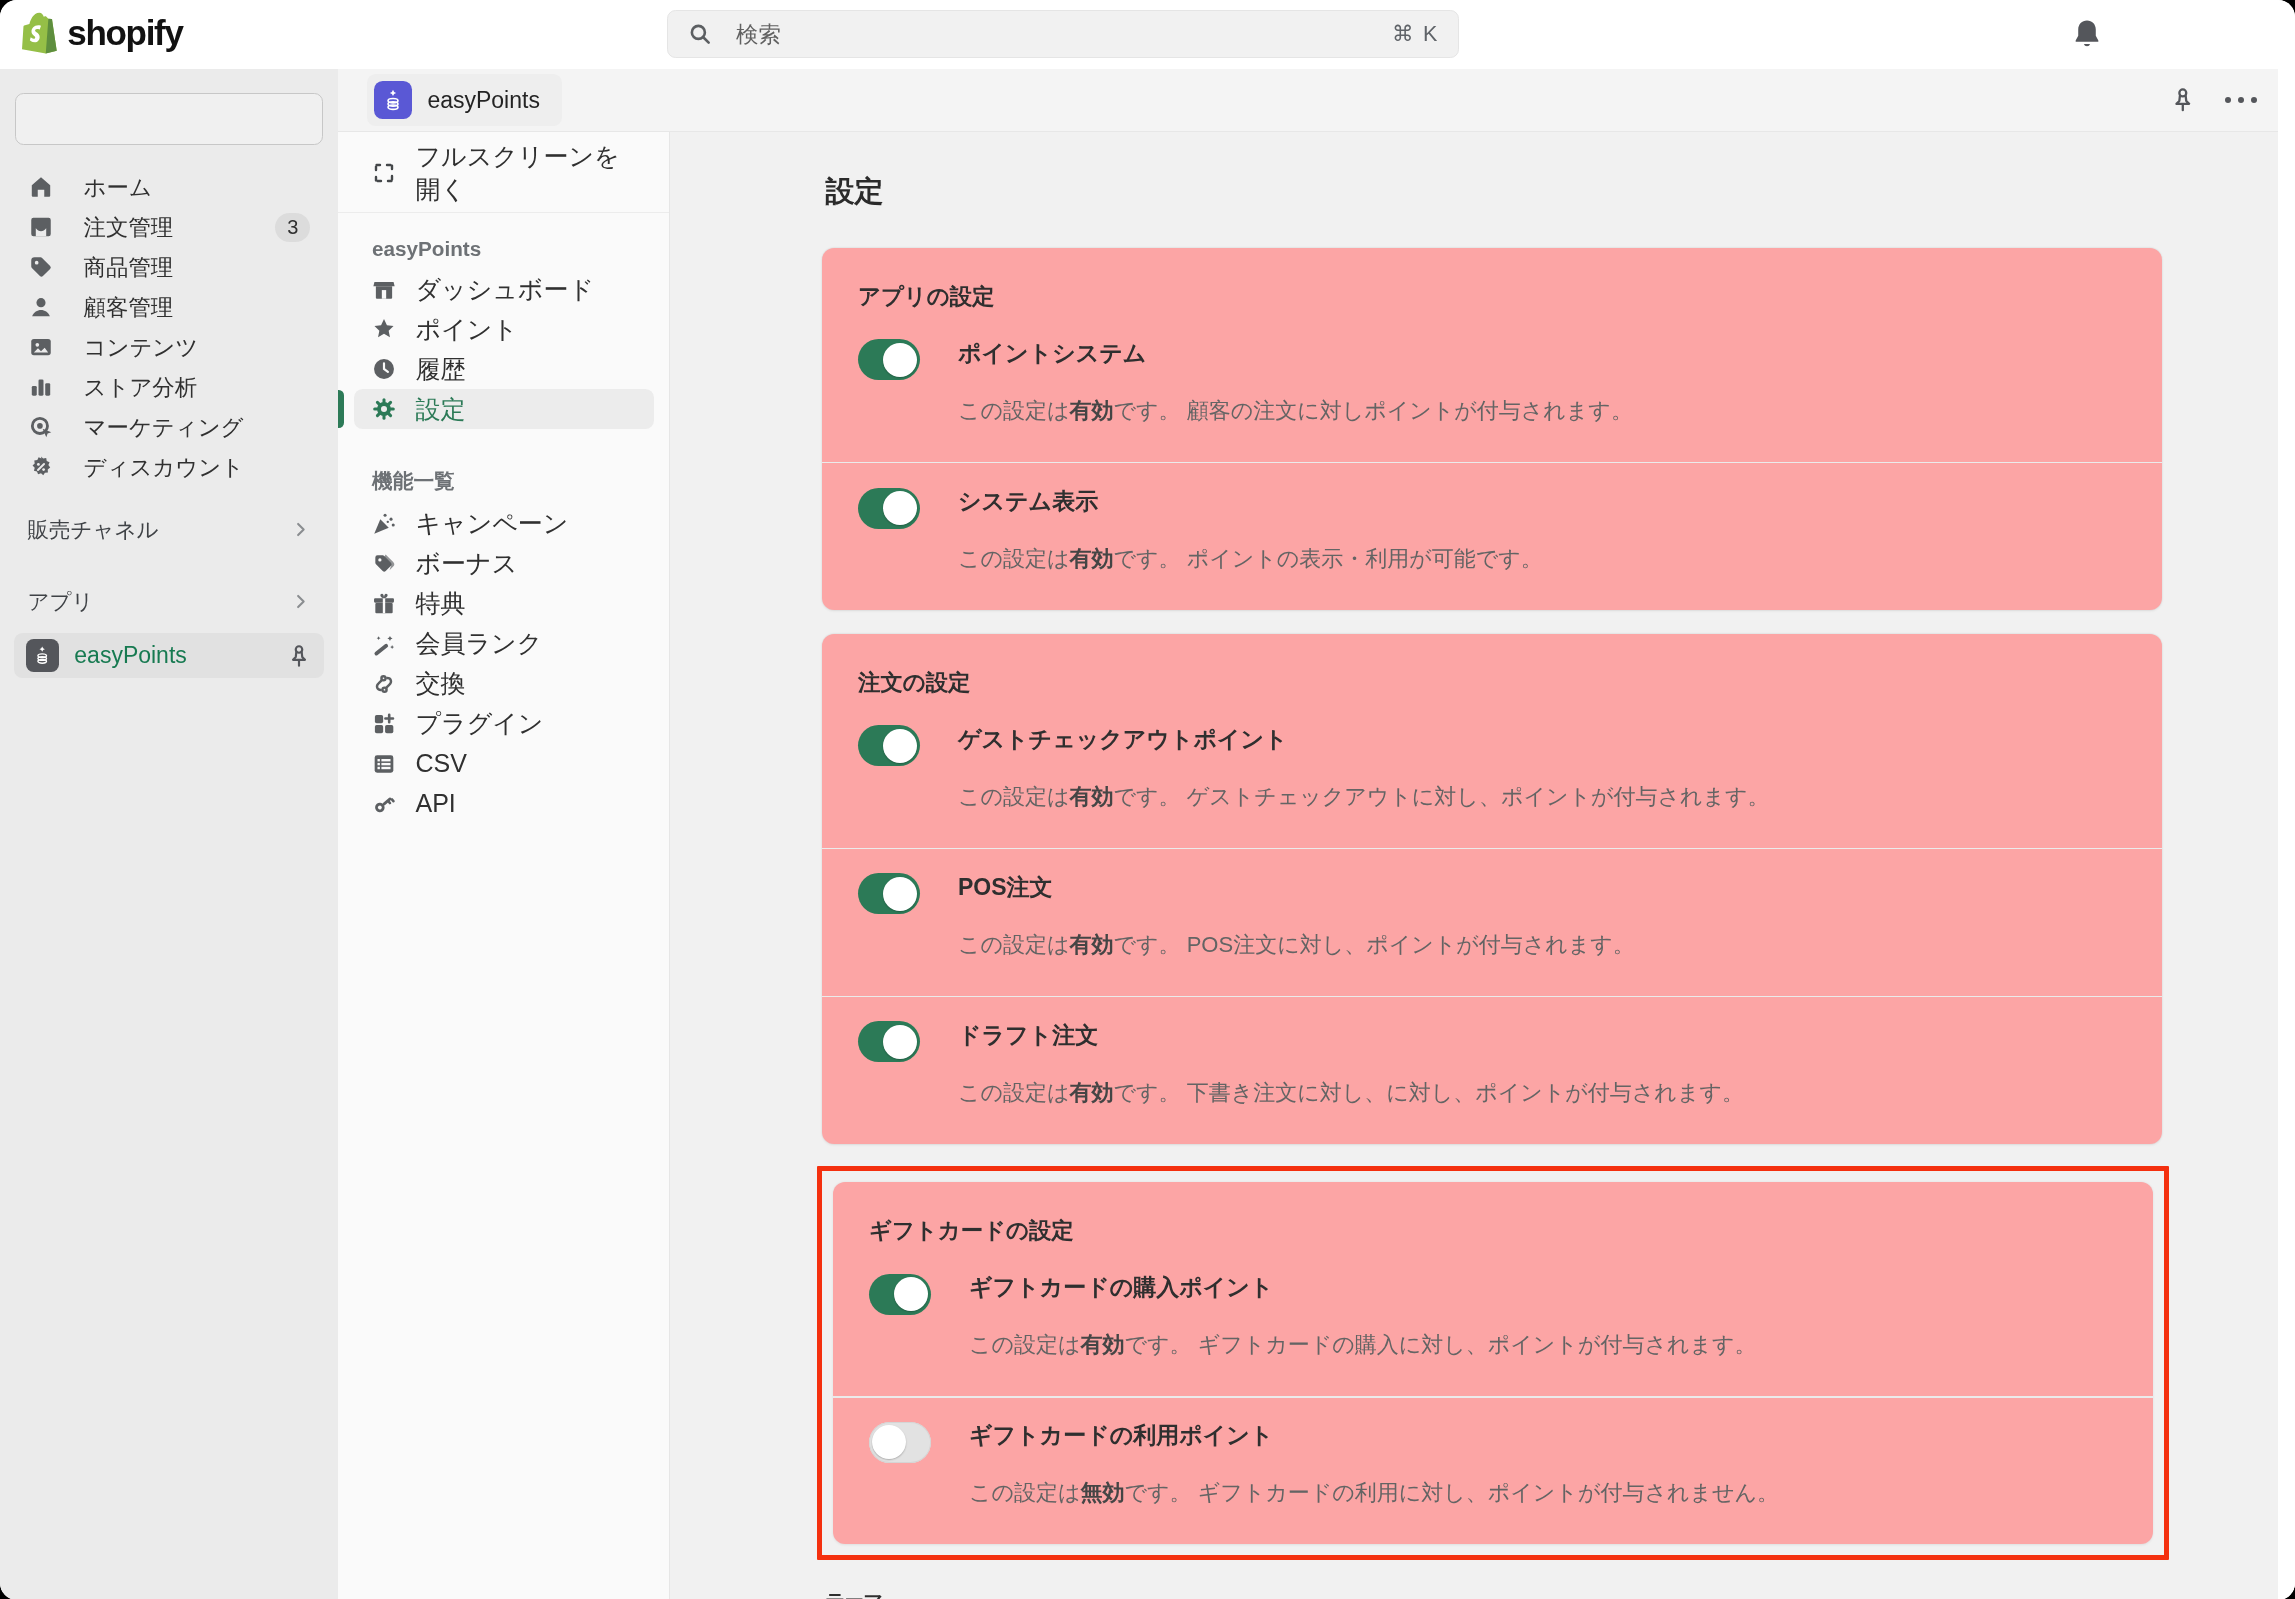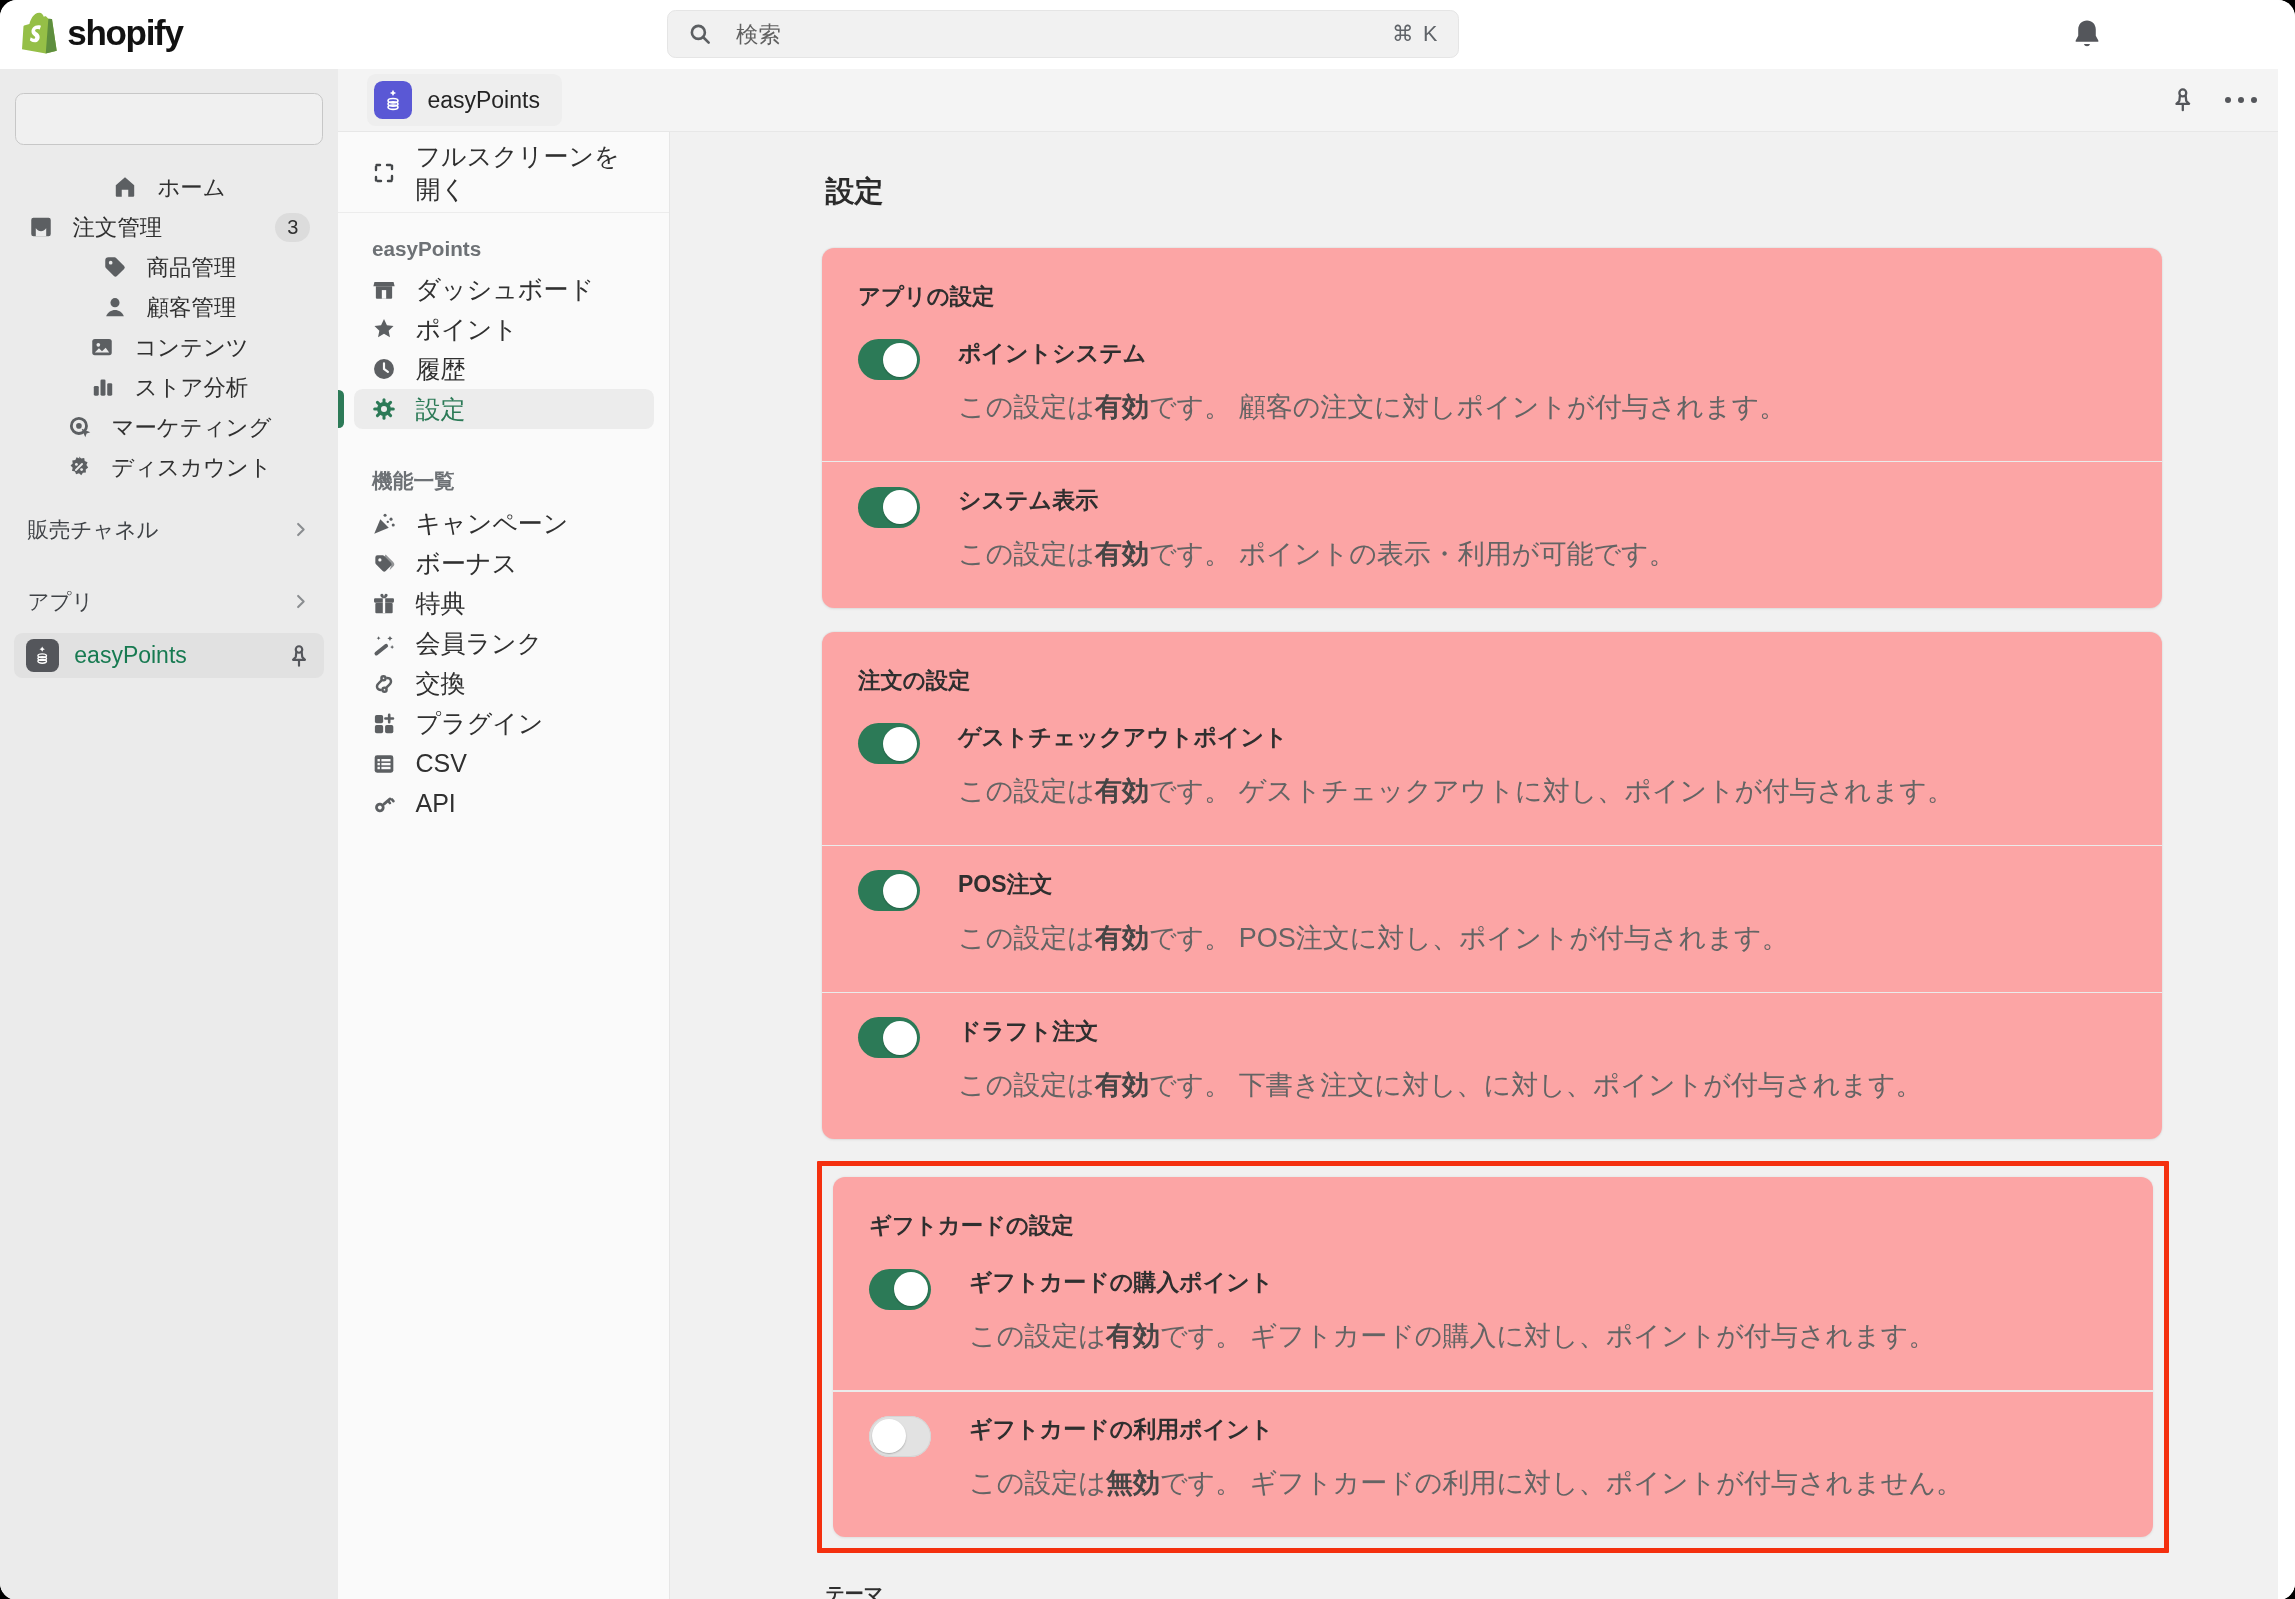--- a/index.html
+++ b/index.html
@@ -22,21 +22,21 @@
     background: #f1f1f1; border: 0.9px solid #e5e5e5; border-radius: 8.6px;
     display: flex; align-items: center; padding: 0 19px; gap: 23px;
   }
   .searchbox .ph { font-size: 22.4px; color: #616161; }
   .searchbox .kbd { margin-left: auto; font-size: 21.5px; color: #5f6368; letter-spacing: 1.7px; }
   .bell { position: absolute; left: 2070px; top: 17px; width: 34px; height: 34px; }
   
   .bodyrow { display: flex; height: 1531px; }
   .sidebar { width: 338px; background: #ebebeb; padding: 24px 13.8px 0; flex: none; }
   .storebox { height: 52px; border: 1.7px solid #c7c7c7; border-radius: 8.6px; background: #f0f0f0; margin: 0 1.7px 22.4px; }
-  .nav-item { display: flex; align-items: center; height: 40px; padding: 0 13.8px; border-radius: 8.6px; font-size: 22.4px; color: #303030; gap: 19px; justify-content: center; }
+  .nav-item { display: flex; align-items: center; height: 40px; padding: 0 13.8px; border-radius: 8.6px; font-size: 22.4px; color: #303030; gap: 30px; }
   .nav-item .ic { width: 26px; height: 26px; flex: none; display: flex; }
   .badge { margin-left: auto; background: #dcdcdc; color: #303030; border-radius: 860px; font-size: 20px; padding: 3.4px 12px; }
   .side-section { display: flex; align-items: center; justify-content: space-between; padding: 0 13.8px; font-size: 21.5px; color: #3f4246; height: 36px; }
   .side-section .chev { width: 19px; height: 19px; display: flex; }
   .sec1 { margin-top: 24px; }
   .sec2 { margin-top: 36px; }
   .pinned-app { margin-top: 13.8px; height: 45px; display: flex; align-items: center; gap: 15.5px; background: #e1e1e1; border-radius: 8.6px; padding: 0 12px; }
   .pinned-app .tile { width: 33px; height: 33px; border-radius: 7.7px; background: #54565b; display: flex; align-items: center; justify-content: center; flex: none; }
   .pinned-app .lbl { font-size: 23px; color: #177a51; font-weight: 500; }
   .pin-ic { margin-left: auto; width: 26px; height: 26px; display: flex; }
@@ -66,21 +66,21 @@
   .card-label { font-size: 22.4px; font-weight: 600; color: #2f2f2f; padding: 33px 36px 3.4px; }
   .trow { display: flex; align-items: flex-start; gap: 38px; padding: 22.4px 36px 36px; }
   .card-div { height: 1.7px; background: #ebebeb; }
   .toggle { position: relative; width: 62px; height: 41px; border-radius: 20.7px; flex: none; margin-top: 1.7px; }
   .toggle.on { background: #2c7a57; }
   .toggle.off { background: #e2e2e2; box-shadow: inset 0 0 0 0.9px #d5d5d5; }
   .toggle .knob { position: absolute; top: 3.4px; width: 34px; height: 34px; border-radius: 50%; background: #fff; box-shadow: 0 0.9px 1.7px rgba(0,0,0,.25); }
   .toggle.on .knob { right: 3.4px; }
   .toggle.off .knob { left: 3.4px; }
   .trow-title { font-size: 23px; font-weight: 700; color: #2f2f2f; }
-  .trow-desc { font-size: 27px; color: #646464; margin-top: 20px; }
+  .trow-desc { font-size: 22px; color: #646464; margin-top: 27px; }
   .trow-desc b { color: #454545; font-weight: 700; }
   .red-wrap { margin: 22.4px -6.9px 0 -5.2px; border: 5.2px solid #f4300f; border-radius: 1px; padding: 11.2px 11.2px; }
   .theme-label { font-size: 19px; font-weight: 600; color: #2f2f2f; margin: 27.6px 0 26px 3.4px; }
   .widget-card { position: relative; padding: 38px 38px 40px; margin-bottom: 26px; }
   .widget-title { font-size: 24px; font-weight: 700; color: #2d2d2d; }
   .illus { position: absolute; right: 38px; top: 48px; width: 169px; height: 129px; }
   .gutter { position: absolute; top: 69px; right: 0; width: 17px; height: calc(100% - 69px); background: #fff; z-index: 6; }
   svg { display: block; }
 </style>
 </head>

